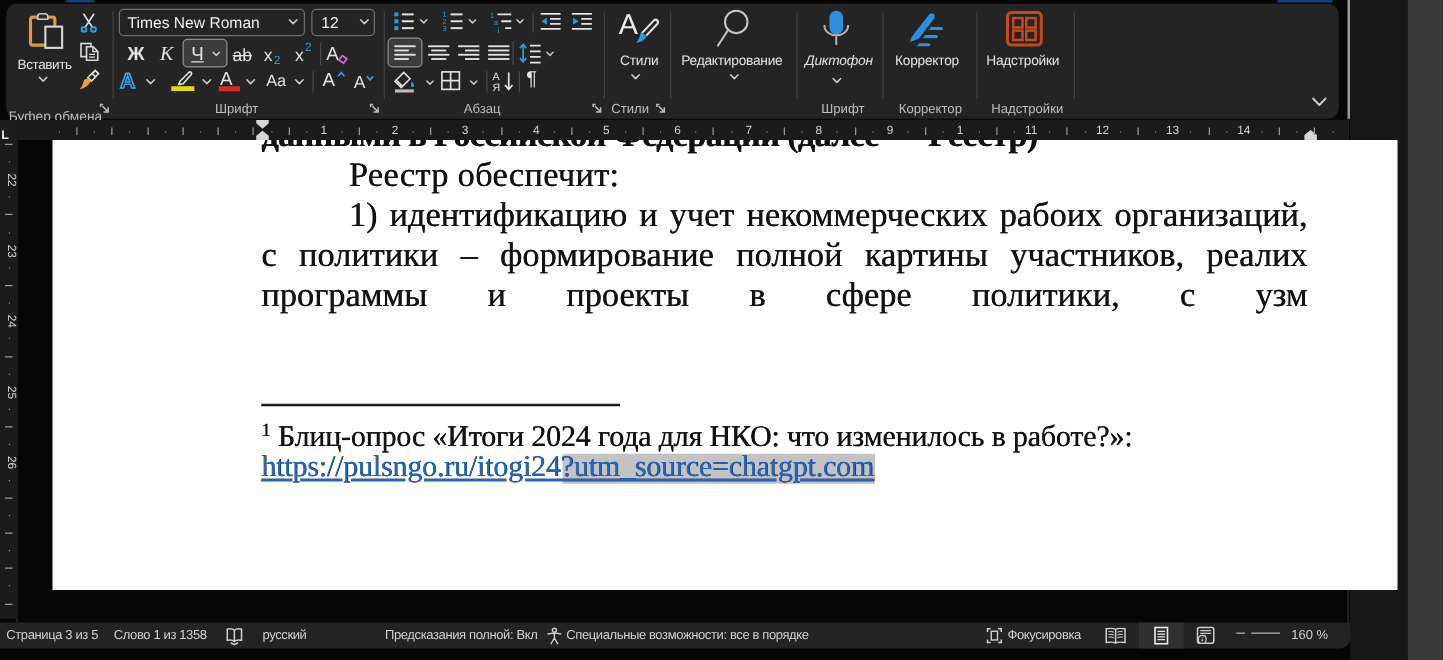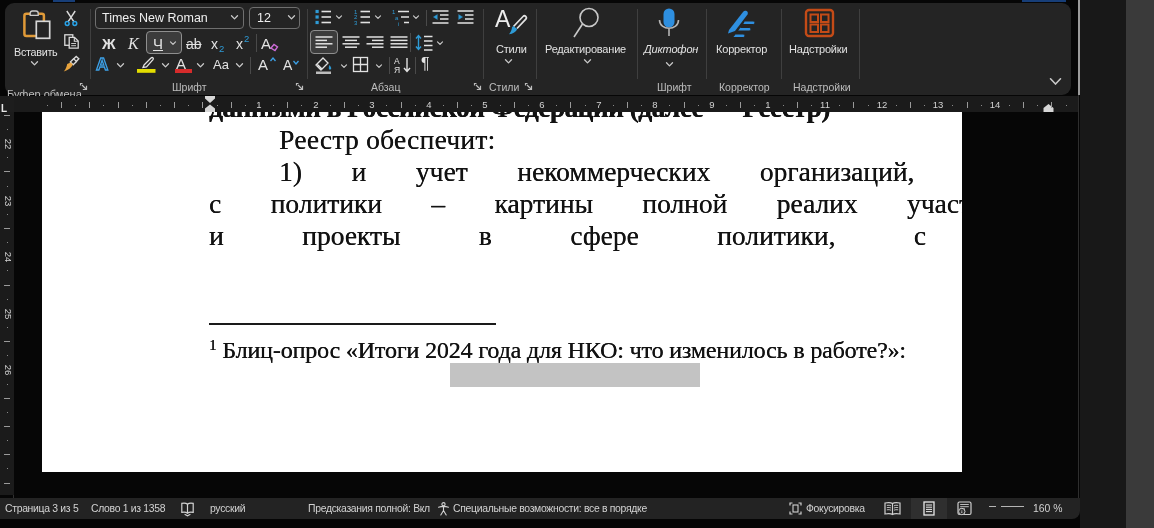--- a/index.html
+++ b/index.html
@@ -16,21 +16,21 @@
 #ribbon { left:5px; top:3px; width:1066px; height:92px; background:#242424; border-radius:9px; }
 svg { position:absolute; overflow:visible; }
 
 
 #hruler { left:14px; top:96px; width:1064px; height:16px; background:#1b1b1b; }
 #tabsel { left:0; top:96px; width:14px; height:16px; background:#1d1d1d; color:#e8e8e8; font-size:10px; font-weight:bold; line-height:25px; text-align:left; padding-left:1px; }
 #vruler { left:0; top:112px; width:14px; height:383px; background:#1b1b1b; }
 .rnum { position:absolute; color:#d2d2d2; font-size:9.5px; }
 
 
-#page { left:42px; top:112px; width:920px; height:360px; background:#ffffff; overflow:hidden; }
+#page { left:42px; top:112px; width:1076px; height:360px; background:#ffffff; overflow:hidden; }
 .doc { position:absolute; font-family:"Liberation Serif", serif; color:#121212; white-space:nowrap; text-shadow:0.3px 0 0 #121212; }
 .jrow { position:absolute; display:flex; justify-content:space-between; font-family:"Liberation Serif", serif; color:#121212; text-shadow:0.3px 0 0 #121212; }
 
 
 #sbar { left:0; top:498px; width:1080px; height:21px; background:#232323; border-bottom-right-radius:8px; }
 .sitem { position:absolute; color:#d2d2d2; font-size:10.4px; top:4.5px; white-space:nowrap; letter-spacing:-0.3px; }
 #belowbar { left:0; top:519px; width:1080px; height:9px; background:#050505; }
 </style>
 </head>
 <body>
@@ -417,47 +417,51 @@
     <div class="abs" style="left:6.5px; top:356.4px; width:1.5px; height:1px; background:#8a8a8a;"></div>
     <div class="abs" style="left:4px; top:370.6px; width:6px; height:1px; background:#9a9a9a;"></div>
     </div>
 
   <div class="abs" id="page">
 
     <div class="doc" style="left:167px; top:-19.6px; font-size:27.5px; font-weight:bold; letter-spacing:-0.6px;">данными в Российской Федерации (далее — Реестр)</div>
     <div class="doc" style="left:237px; top:11.5px; font-size:27.5px; letter-spacing:0.25px;">Реестр обеспечит:</div>
     <div class="jrow" style="left:237px; top:43.5px; width:767px; font-size:27.5px;">
         <span>1)</span>
+        <span>идентификацию</span>
         <span>и</span>
         <span>учет</span>
         <span>некоммерческих</span>
+        <span>рабоих</span>
         <span>организаций,</span>
-        <span>рабоих</span>
       </div>
     <div class="jrow" style="left:167px; top:75.5px; width:837px; font-size:27.5px;">
         <span>с</span>
         <span>политики</span>
         <span>–</span>
+        <span>формирование</span>
+        <span>полной</span>
         <span>картины</span>
-        <span>полной</span>
+        <span>участников,</span>
         <span>реалих</span>
-        <span>участников,</span>
       </div>
     <div class="jrow" style="left:167px; top:107.5px; width:837px; font-size:27.5px;">
+        <span>программы</span>
         <span>и</span>
         <span>проекты</span>
         <span>в</span>
         <span>сфере</span>
         <span>политики,</span>
         <span>с</span>
         <span>узм</span>
       </div>
     <div class="abs" style="left:167px; top:210.5px; width:287px; height:2px; background:#1a1a1a;"></div>
     <div class="doc" style="left:167px; top:224.6px; font-size:24px; letter-spacing:-0.15px;"><span style="font-size:15px; position:relative; top:-7.5px;">1</span> Блиц-опрос «Итоги 2024 года для НКО: что изменилось в работе?»:</div>
     <div class="abs" style="left:408px; top:251px; width:250px; height:24px; background:#c3c3c3;"></div>
+    <div class="doc" style="left:167px; top:249.1px; font-size:24px; letter-spacing:-0.15px; color:#2066c4; text-decoration:underline;">https://pulsngo.ru/itogi24?utm_source=chatgpt.com</div>
   </div>
 
   <div class="abs" id="sbar">
     <div class="sitem" style="left:5px;">Страница 3 из 5</div>
     <div class="sitem" style="left:91px;">Слово 1 из 1358</div>
     <svg style="left:180px; top:3.5px;" width="15" height="14" viewBox="0 0 15 14">
         <path d="M7.5 2.2 C6.2 1 4 0.9 1.8 1.3 L1.8 10.3 C4 9.9 6.2 10 7.5 11.2 C8.8 10 11 9.9 13.2 10.3 L13.2 1.3 C11 0.9 8.8 1 7.5 2.2 Z" fill="none" stroke="#d2d2d2" stroke-width="1.2"></path>
         <path d="M7.5 2.2 L7.5 11.2" stroke="#d2d2d2" stroke-width="1.2"></path>
         <path d="M4.6 12.2 L7.5 13.8 L10.4 12.2" fill="none" stroke="#d2d2d2" stroke-width="1.2"></path>
       </svg>

